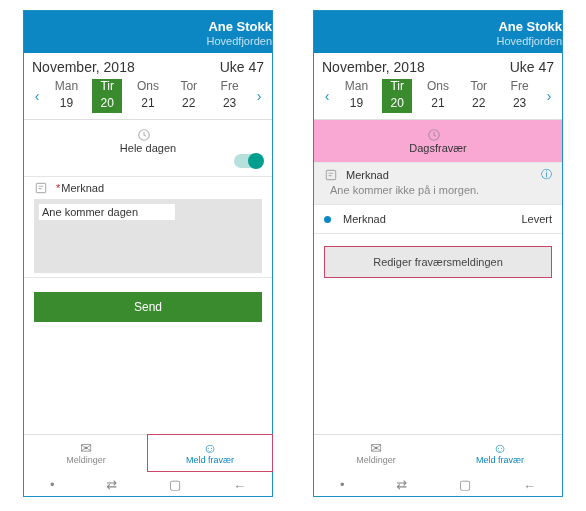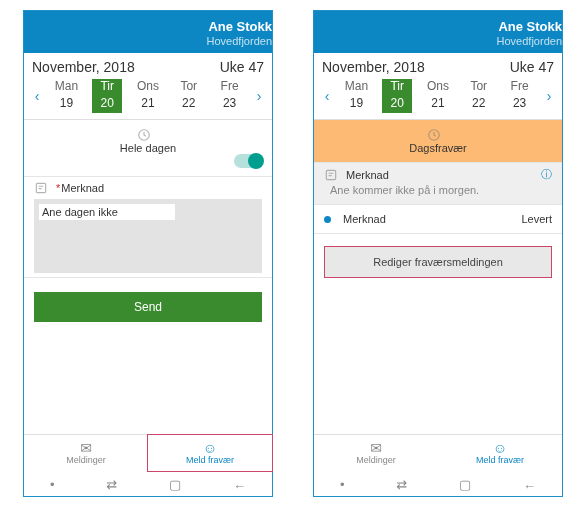--- a/index.html
+++ b/index.html
@@ -132,21 +132,21 @@
       <span class="icon">
         <svg viewBox="0 0 24 24" width="14" height="14">
             <rect x="4" y="4" width="16" height="16" rx="2" fill="none" stroke="#777" stroke-width="2"></rect>
             <path d="M8 9h8M8 13h5" stroke="#777" stroke-width="2"></path>
           </svg>
       </span>
       <span class="req">*</span>
       <span>Merknad</span>
     </div>
     <div class="notebox">
-      <div class="notefield">Ane dagen ikke</div>
+      <div class="notefield">Ane kommer dagen</div>
     </div>
   </div>
   <div class="sendbtn">Send</div>
   <div class="spacer"></div>
   <div class="bottomtabs">
     <div class="tab">
       <div class="ic">✉</div>
       <div>Meldinger</div>
     </div>
     <div class="tab sel hl">
@@ -190,21 +190,21 @@
           <div class="dn">Tor</div>
           <div class="dv">22</div>
         </div>
         <div class="day">
           <div class="dn">Fre</div>
           <div class="dv">23</div>
         </div>
       </div>
     <div class="arrow">›</div>
   </div>
-  <div class="row" style="background:#fdba74">
+  <div class="row" style="background:#f9a8d4">
     <span class="icon">
       <svg viewBox="0 0 24 24" width="14" height="14">
           <circle cx="12" cy="12" r="9" fill="none" stroke="#777" stroke-width="2"></circle>
           <path d="M12 7v5l3 2" stroke="#777" stroke-width="2" fill="none"></path>
         </svg>
     </span>
     <span>Dagsfravær</span>
   </div>
   <div class="note2" style="background:#efefef">
     <div class="lbl">

